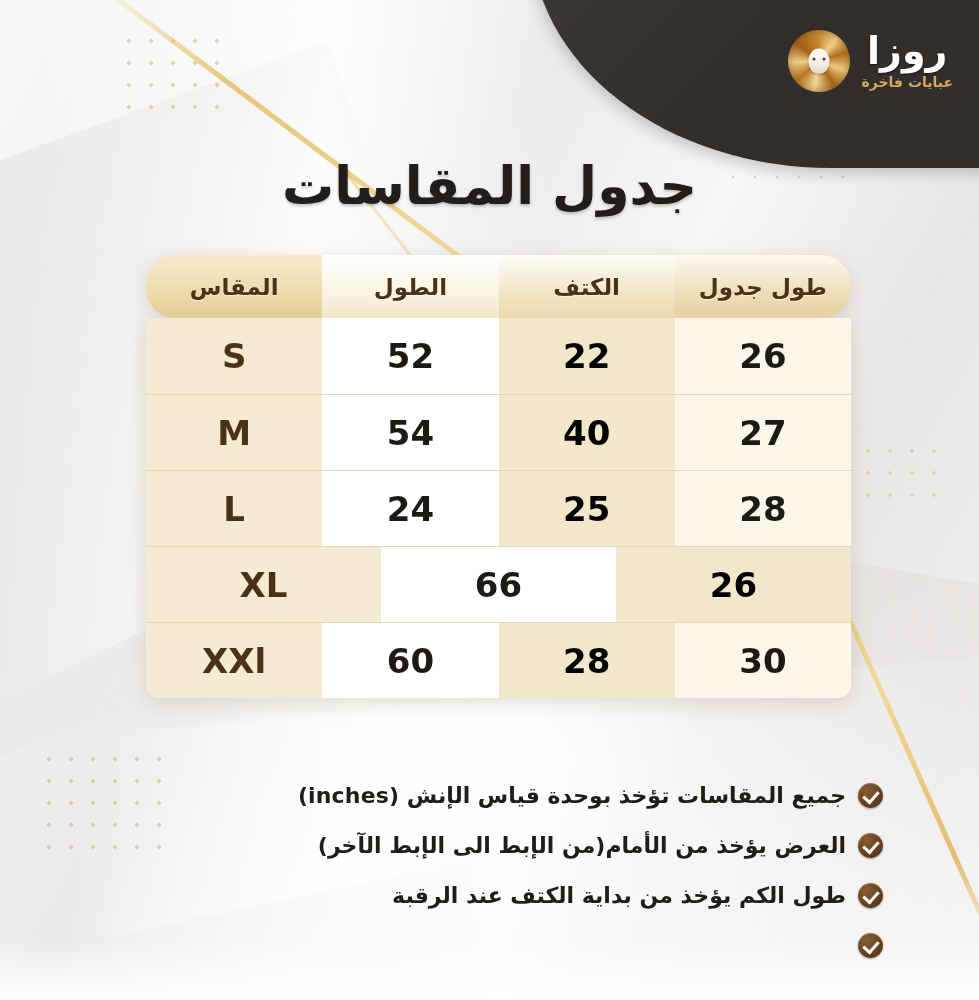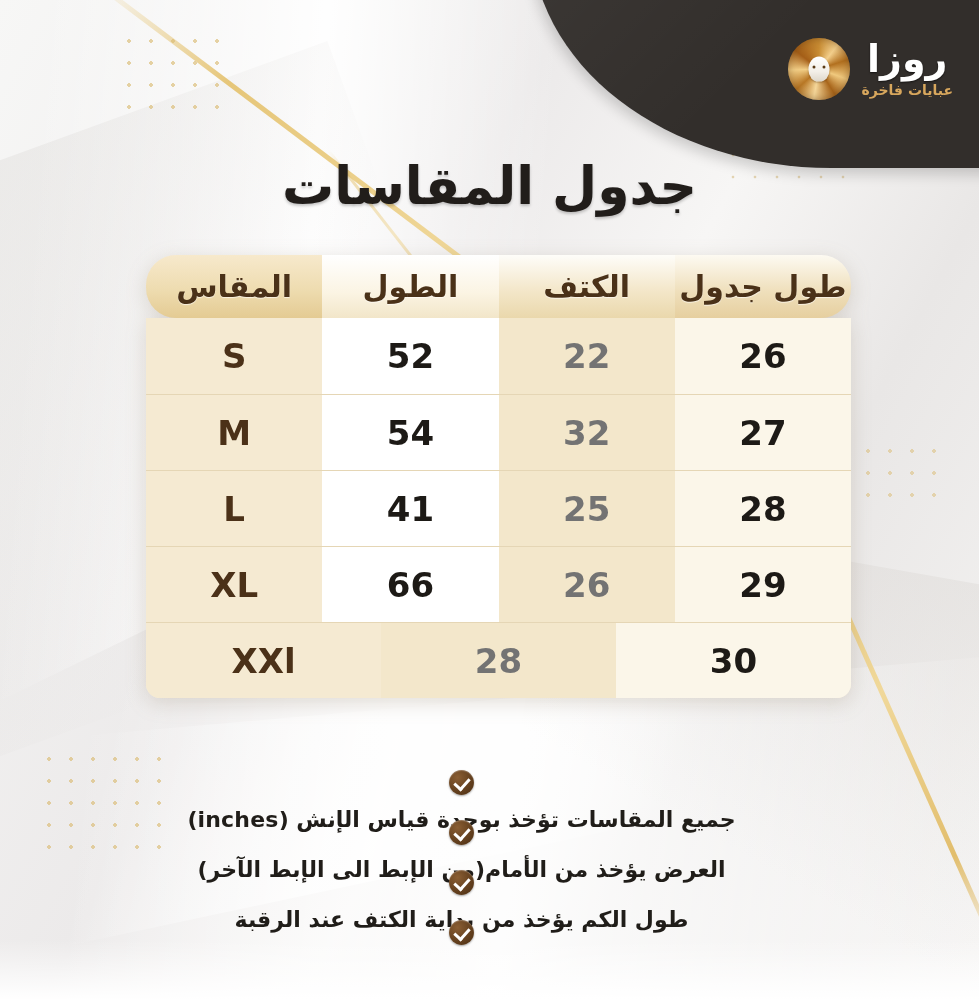--- a/index.html
+++ b/index.html
@@ -118,21 +118,20 @@
 
   .brand {
     position: absolute;
     top: 30px;
     right: 26px;
     display: flex;
     flex-direction: row-reverse;
     align-items: center;
     gap: 12px;
     z-index: 5;
-    margin-top: 8px;
   }
   .brand-mark {
     width: 62px; height: 62px;
     border-radius: 50%;
     background:
       radial-gradient(circle at 50% 52%, #ffffff 0 9%, rgba(255,255,255,0) 10%),
       conic-gradient(from 10deg,
         #8a5b22 0deg, #d9a busy 0deg);
     position: relative;
     flex: 0 0 auto;
@@ -216,21 +215,21 @@
     display: flex;
     height: 63px;
     border-radius: 30px;
     overflow: hidden;
   }
   .table-head .th {
     flex: 1;
     display: flex;
     align-items: center;
     justify-content: center;
-    font-size: 30px;
+    font-size: 23px;
     font-weight: 700;
     color: #4a3118;
     direction: rtl;
     text-shadow: 0 1px 1px rgba(255,255,255,0.65);
   }
   .th.tone-0 { background: linear-gradient(180deg, #fdfaf2 0%, #efdfbb 58%, #e6cf9f 100%); }
   .th.tone-1 { background: linear-gradient(180deg, #fefdf9 0%, #f3e6c8 58%, #ead8ac 100%); }
   .th.tone-2 { background: linear-gradient(180deg, #ffffff 0%, #fbf4e3 60%, #f2e6c9 100%); }
   .th.tone-3 { background: linear-gradient(180deg, #f7e9cc 0%, #eedcb0 55%, #e4cb93 100%); }
 
@@ -248,37 +247,37 @@
   .td {
     flex: 1;
     display: flex;
     align-items: center;
     justify-content: center;
     font-size: 34px;
     font-weight: 700;
     color: #1d1a16;
   }
   .td.col-0 { background: #fbf6e9; }
-  .td.col-1 { background: #f3e7cb; color: #737373; }
+  .td.col-1 { background: #f3e7cb; color: #000000; }
   .td.col-2 { background: #ffffff; }
   .td.col-3 { background: #f5ead2; color: #4b3118; }
 
   
   .notes {
     position: absolute;
     top: 770px;
     left: 0;
     width: 100%;
     padding: 0 96px 0 40px;
     z-index: 4;
     direction: rtl;
   }
   .note {
     display: flex;
-    flex-direction: column;
+    flex-direction: row;
     align-items: center;
     justify-content: flex-start;
     gap: 12px;
     height: 50px;
   }
   .check-icon {
     flex: 0 0 auto;
     width: 25px; height: 25px;
     border-radius: 50%;
     background: radial-gradient(circle at 34% 30%, #8a5e33 0%, #65411f 55%, #4a2f14 100%);
@@ -360,42 +359,42 @@
 
       <div class="tr">
         <div class="td col-0">26</div>
         <div class="td col-1">22</div>
         <div class="td col-2">52</div>
         <div class="td col-3">S</div>
       </div>
 
       <div class="tr">
         <div class="td col-0">27</div>
-        <div class="td col-1">32</div>
+        <div class="td col-1">40</div>
         <div class="td col-2">54</div>
         <div class="td col-3">M</div>
       </div>
 
       <div class="tr">
         <div class="td col-0">28</div>
         <div class="td col-1">25</div>
-        <div class="td col-2">41</div>
+        <div class="td col-2">24</div>
         <div class="td col-3">L</div>
       </div>
 
       <div class="tr">
-        <div class="td col-0">29</div>
         <div class="td col-1">26</div>
         <div class="td col-2">66</div>
         <div class="td col-3">XL</div>
       </div>
 
       <div class="tr">
         <div class="td col-0">30</div>
         <div class="td col-1">28</div>
+        <div class="td col-2">60</div>
         <div class="td col-3">XXl</div>
       </div>
 
     </div>
   </div>
 
   <div class="notes">
 
     <div class="note">
       <span class="check-icon"></span>

